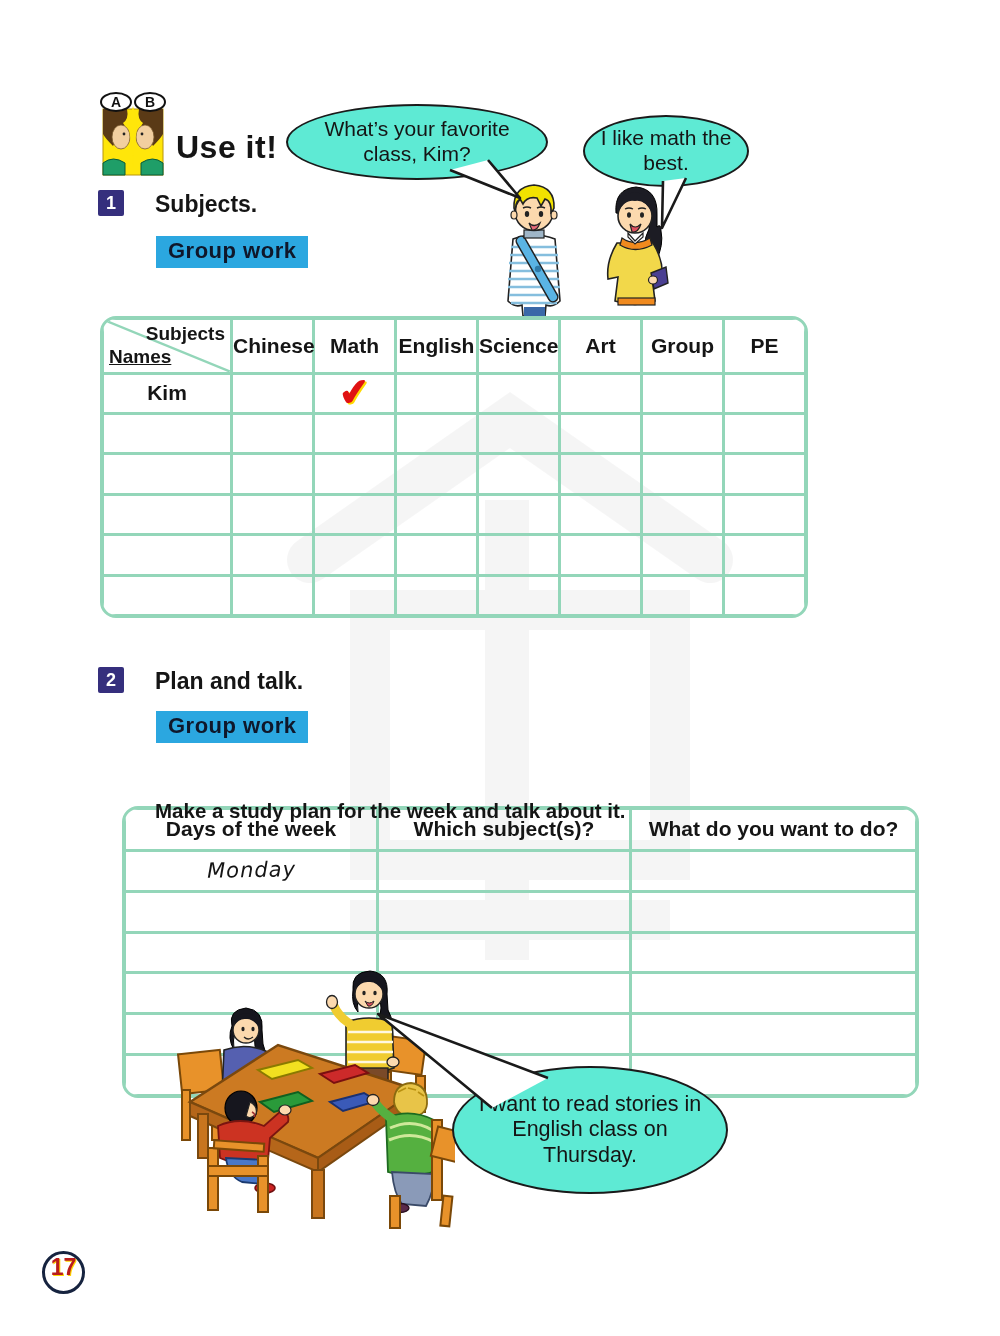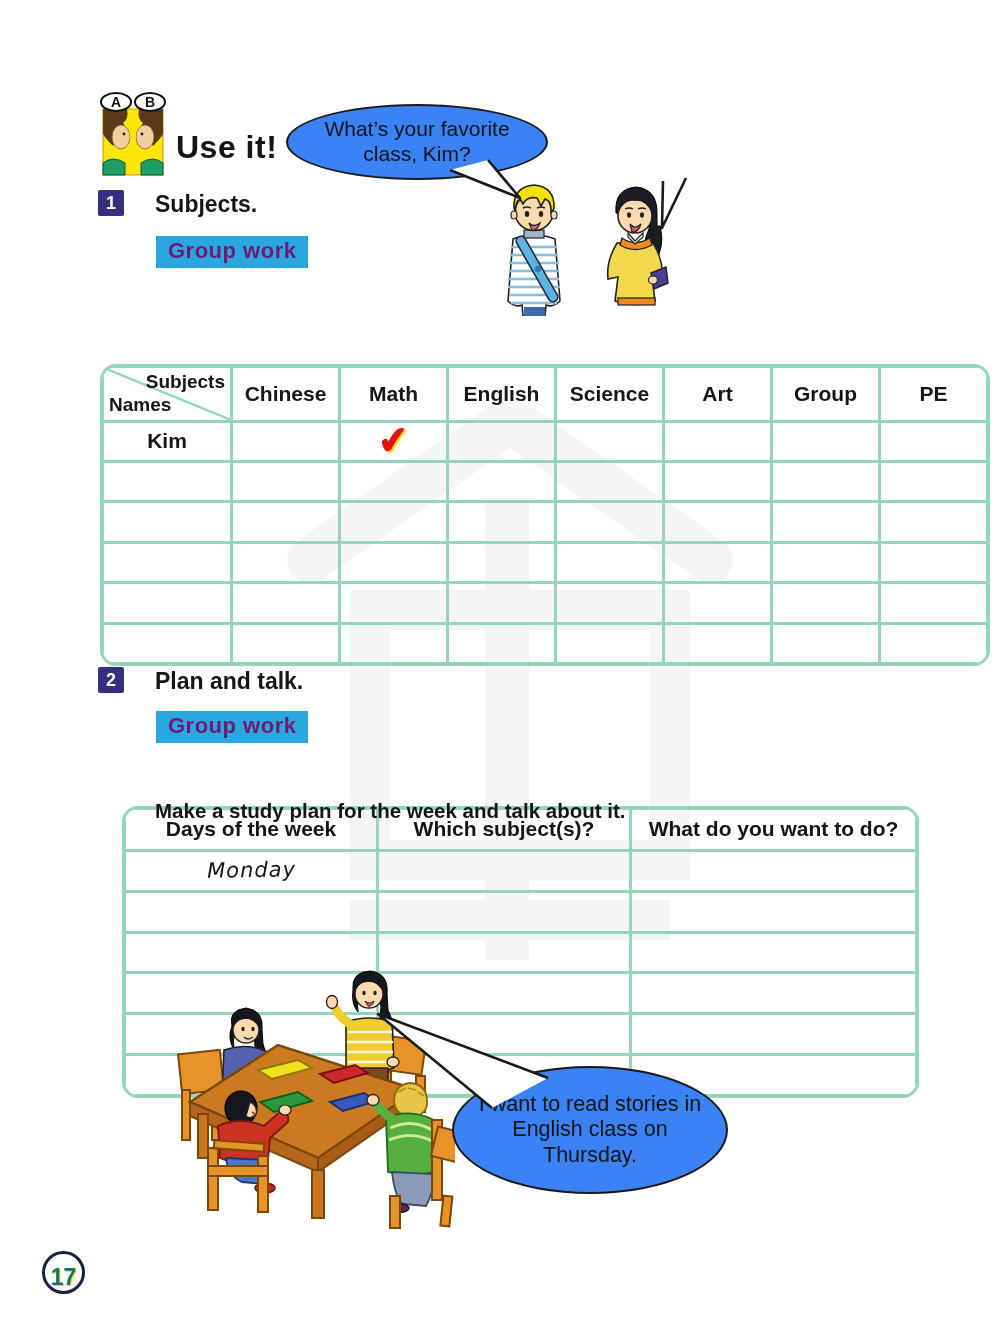--- a/index.html
+++ b/index.html
@@ -11,81 +11,81 @@
   }
   
   .watermark { position:absolute; left:250px; top:380px; z-index:0; opacity:0.05; pointer-events:none; }
 
   
   .logo { position:absolute; left:98px; top:92px; z-index:2; }
   .page-title { position:absolute; left:176px; top:129px; font-size:32px; font-weight:bold; letter-spacing:0.5px; z-index:2; }
 
   
   .bubble {
-    position:absolute; background:#3b82f6; border:2.6px solid #1a1a1a; border-radius:50%;
+    position:absolute; background:#5eead4; border:2.6px solid #1a1a1a; border-radius:50%;
     display:flex; align-items:center; justify-content:center; text-align:center;
     font-size:21px; line-height:1.18; z-index:6; padding:6px 14px;
   }
   .bubble-1 { left:286px; top:104px; width:262px; height:76px; }
   .bubble-2 { left:583px; top:115px; width:166px; height:72px; }
   .bubble-3 { left:452px; top:1066px; width:276px; height:128px; font-size:21.5px; padding:8px 20px; }
   .tails { position:absolute; left:0; top:0; z-index:7; pointer-events:none; }
 
   
   .sec-num {
     position:absolute; width:26px; height:26px; background:#352f7d; color:#fff;
     font-size:18px; font-weight:bold; display:flex; align-items:center; justify-content:center;
     border-radius:2px; z-index:2;
   }
   .sec-num-1 { left:98px; top:190px; }
   .sec-num-2 { left:98px; top:667px; }
   .sec-title { position:absolute; font-size:23px; font-weight:bold; z-index:2; }
   .sec-title-1 { left:155px; top:191px; }
   .sec-title-2 { left:155px; top:668px; }
   .badge {
-    position:absolute; background:#2ba7e0; color:#701a75; font-size:22px; font-weight:bold;
+    position:absolute; background:#2ba7e0; color:#0f172a; font-size:22px; font-weight:bold;
     padding:2px 12px 4px 12px; z-index:2; letter-spacing:0.5px;
   }
   .badge-1 { left:156px; top:236px; }
   .badge-2 { left:156px; top:711px; }
   .instruction { position:absolute; left:155px; top:759px; font-size:20.5px; font-weight:bold; z-index:2;margin-top:40px; }
 
   
   .tbl-wrap {
     position:absolute; left:100px; border:3px solid #93d6b9; border-radius:16px;
     overflow:hidden; background:transparent; z-index:1;
   }
-  .tbl-wrap-1 { top:316px; width:890px; height:302px;margin-top:48px; }
+  .tbl-wrap-1 { top:316px; width:708px; height:302px; }
   .tbl-wrap-2 { top:806px; width:797px; height:292px;margin-left:22px; }
   table.grid { border-collapse:collapse; width:calc(100% + 4px); height:calc(100% + 4px); margin:-2px; table-layout:fixed; }
   table.grid td, table.grid th { border:3px solid #93d6b9; padding:0; }
   table.grid th { font-size:21px; font-weight:bold; text-align:center; }
   .corner { position:relative; }
   .corner svg { position:absolute; left:0; top:0; width:100%; height:100%; }
   .corner .c-top { position:absolute; top:3px; right:5px; font-size:19px; font-weight:bold; }
-  .corner .c-bottom { position:absolute; bottom:4px; left:5px; font-size:19px; font-weight:bold; }
+  .corner .c-bottom { position:absolute; bottom:4px; left:5px; font-size:19px; font-weight:bold;text-decoration:underline; }
   td.name-cell { font-size:21px; font-weight:bold; text-align:center; }
   td.check-cell { text-align:center; vertical-align:middle; }
   .check {
     display:inline-block; color:#e01212; font-size:37px; font-weight:bold;
     transform:rotate(-6deg); text-shadow:1.5px 1.5px 0 #ffd900; line-height:0.8;
   }
   td.day-cell { font-size:21px; text-align:center; font-style:italic; letter-spacing:1px; transform:rotate(-1deg); font-family:"DejaVu Sans", sans-serif; }
   .t1-row { height:40px; } .t1-hdr { height:54px; }
   .t2-row { height:40px; } .t2-hdr { height:41px; }
 
   
   .kids-top { position:absolute; left:483px; top:181px; z-index:2; }
   .scene { position:absolute; left:150px; top:960px; z-index:3; }
 
   
   .page-num {
     position:absolute; left:42px; top:1251px; width:43px; height:43px; border-radius:50%;
-    border:3px solid #16233f; background:#fff; display:flex; align-items:flex-end; justify-content:center;
-    font-size:23px; font-weight:bold; color:#0f766e; text-shadow:1px 1px 0 #ffd700; z-index:2;
+    border:3px solid #16233f; background:#fff; display:flex; align-items:flex-start; justify-content:center;
+    font-size:23px; font-weight:bold; color:#b91c1c; text-shadow:1px 1px 0 #ffd700; z-index:2;
   }
 </style>
 </head>
 <body>
 
 <div class="page">
 
   <svg class="watermark" width="520" height="620" viewBox="0 0 520 620">
     <path d="M60,180 L260,40 L460,180" fill="none" stroke="#555" stroke-width="46" stroke-linecap="round"></path>
     <rect x="120" y="230" width="300" height="250" fill="none" stroke="#555" stroke-width="40"></rect>
@@ -150,20 +150,23 @@
     <ellipse cx="152" cy="35" rx="17" ry="17" fill="#fcd9ae" stroke="#222" stroke-width="1.6"></ellipse>
     <path d="M136,30 Q138,13 152,11 Q168,13 169,32 Q162,18 152,20 Q141,18 136,30 Z" fill="#1c1c24"></path>
     <ellipse cx="146" cy="34" rx="2" ry="2.8" fill="#222"></ellipse>
       <ellipse cx="159" cy="34" rx="2" ry="2.8" fill="#222"></ellipse>
     <path d="M142,28 Q146,26 150,28 M155,28 Q159,26 163,28" stroke="#222" stroke-width="1.3" fill="none"></path>
     <path d="M147,43 Q152,49 158,43 Q155,52 149,51 Z" fill="#e05060" stroke="#222" stroke-width="1.2"></path>
   </svg>
 
   <div class="bubble bubble-1">
       <span>What’s your favorite class, Kim?</span>
+    </div>
+  <div class="bubble bubble-2">
+      <span>I like math the best.</span>
     </div>
   <div class="bubble bubble-3">
       <span>I want to read stories in English class on Thursday.</span>
     </div>
 
   <svg class="tails" width="1000" height="1336" viewBox="0 0 1000 1336">
     <path d="M450,170 L520,198 L488,160" fill="#ffffff" stroke="#1a1a1a" stroke-width="2.6" stroke-linejoin="round"></path>
     <path d="M663,181 L662,228 L686,178" fill="#ffffff" stroke="#1a1a1a" stroke-width="2.6" stroke-linejoin="round"></path>
     <path d="M492,1108 L378,1014 L548,1078" fill="#ffffff" stroke="#1a1a1a" stroke-width="2.6" stroke-linejoin="round"></path>
   </svg>

